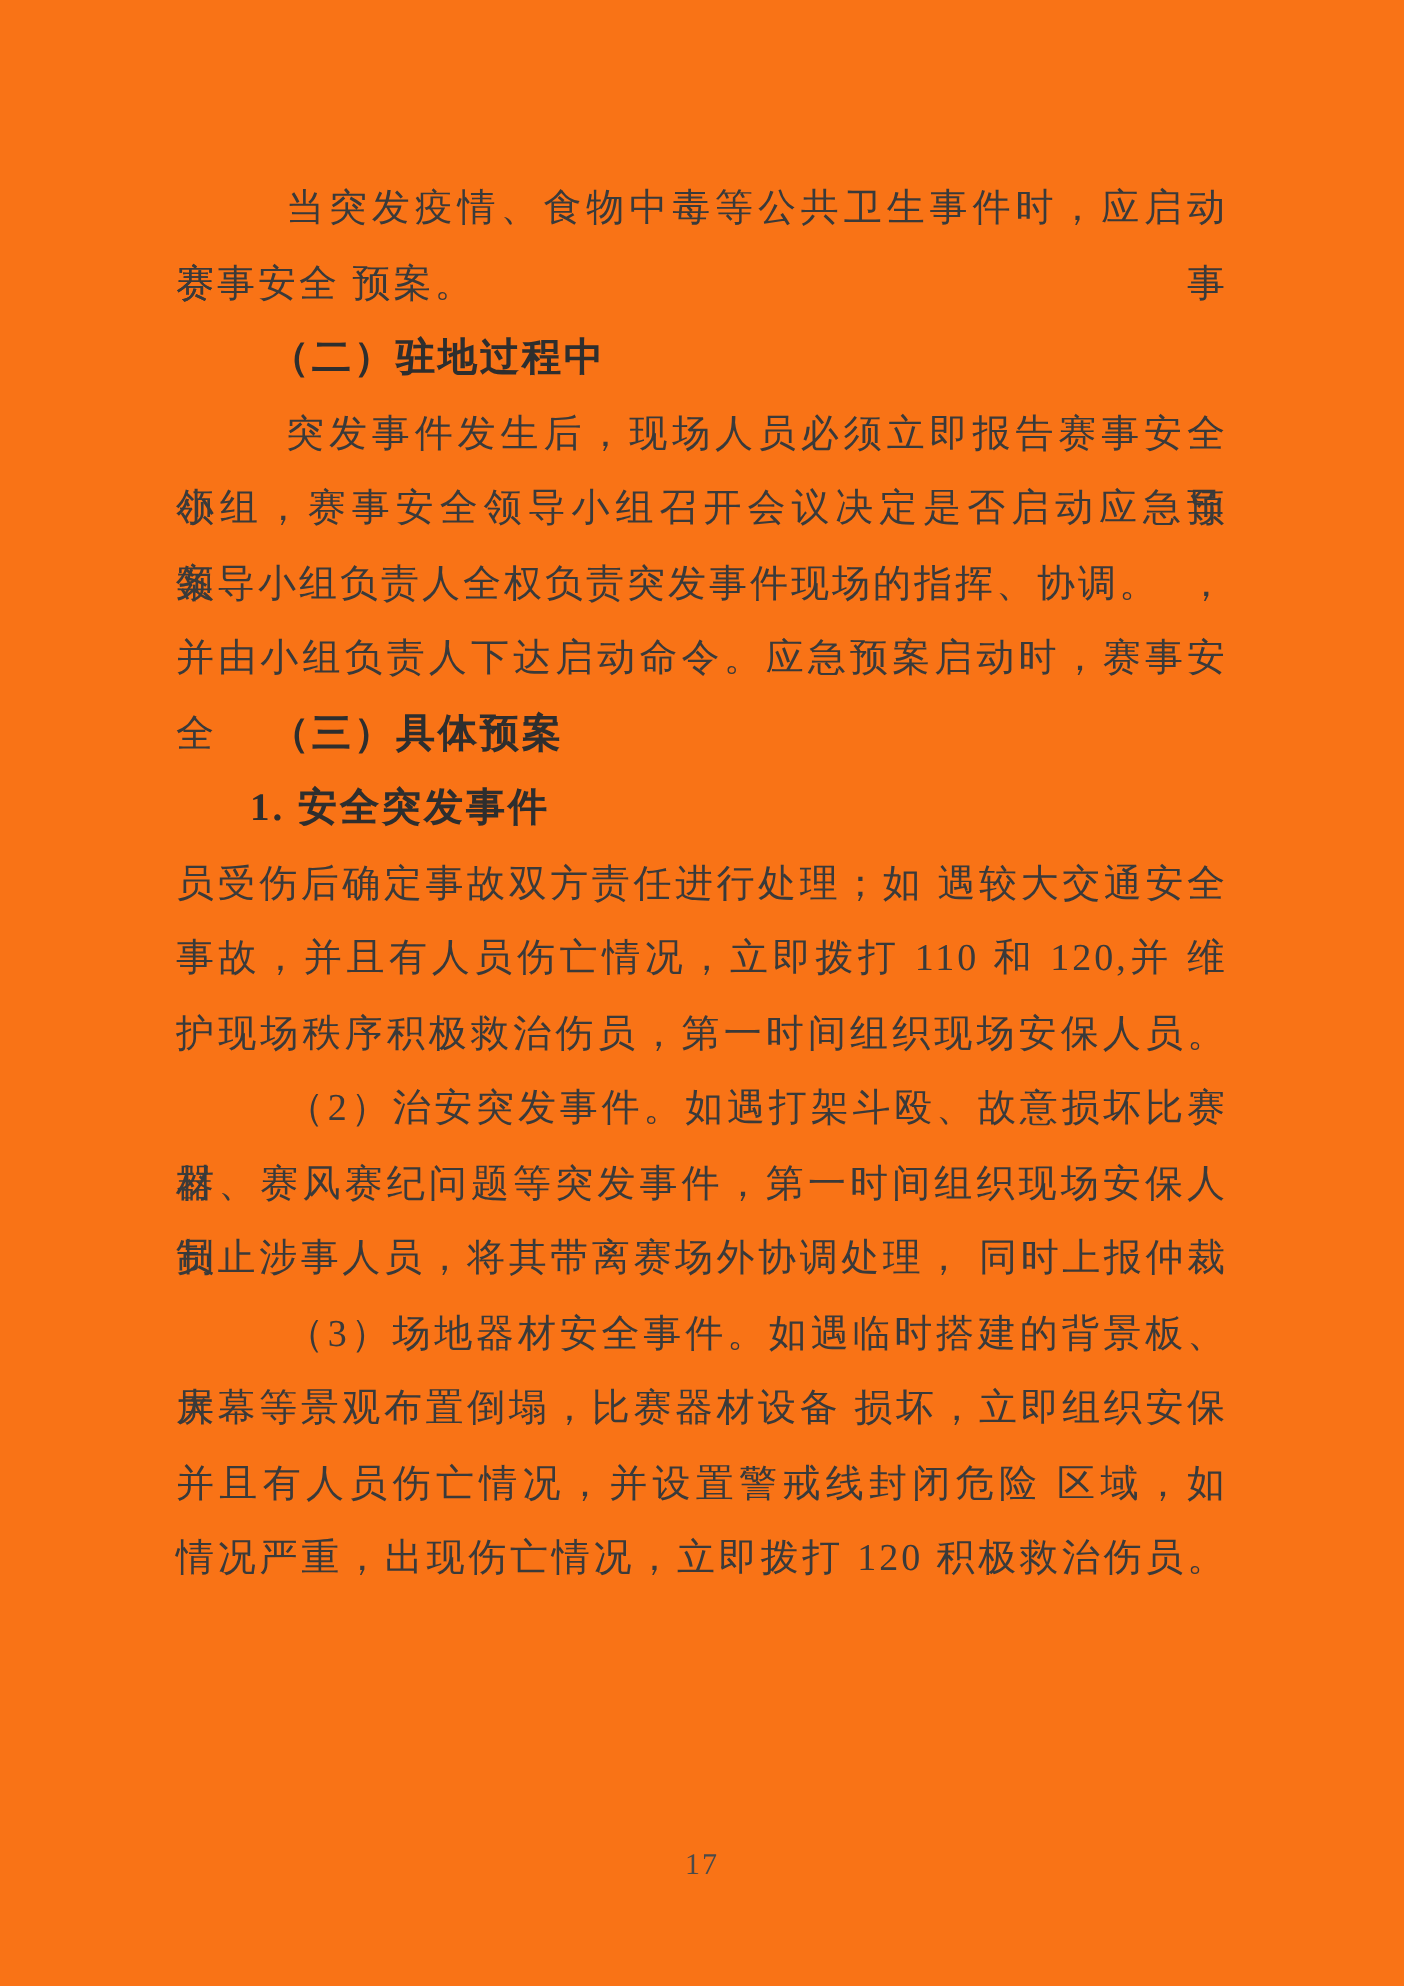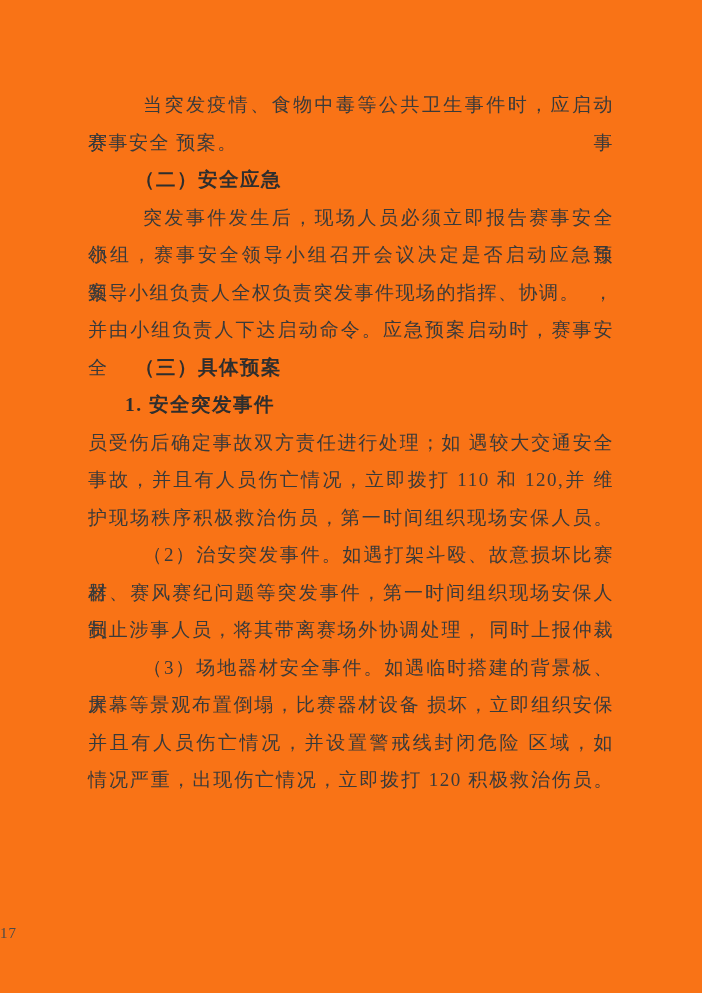--- a/index.html
+++ b/index.html
@@ -33,33 +33,34 @@
     text-justify:inter-character;
   }
   .indent{text-indent:55px;}
   .indent-h{text-indent:47px;}
   .indent-s{text-indent:37px;}
   .bold{font-weight:bold;font-size:19.5px;color:#2e2e2e;}
   .pagenum{
     position:absolute;
     left:0;right:0;
     top:925px;
+    text-align:center;
     font-size:15px;
     letter-spacing:1px;
     color:#4a4a4a;
   }
 </style>
 </head>
 <body>
 
 <div class="page">
   <div class="textblock">
     <div class="line indent jl">当突发疫情、食物中毒等公共卫生事件时，应启动赛事</div>
     <div class="line">赛事安全 预案。</div>
-    <div class="line bold indent-h">（二）安全应急</div>
+    <div class="line bold indent-h">（二）驻地过程中</div>
     <div class="line indent jl">突发事件发生后，现场人员必须立即报告赛事安全领导</div>
     <div class="line jl">小组，赛事安全领导小组召开会议决定是否启动应急预案，</div>
     <div class="line">领导小组负责人全权负责突发事件现场的指挥、协调。</div>
     <div class="line jl">并由小组负责人下达启动命令。应急预案启动时，赛事安全</div>
     <div class="line bold indent-h">（三）具体预案</div>
     <div class="line bold indent-s">1. 安全突发事件</div>
     <div class="line jl">员受伤后确定事故双方责任进行处理；如 遇较大交通安全</div>
     <div class="line jl">事故，并且有人员伤亡情况，立即拨打 110 和 120,并 维</div>
     <div class="line jl">护现场秩序积极救治伤员，第一时间组织现场安保人员。</div>
     <div class="line indent jl">（2）治安突发事件。如遇打架斗殴、故意损坏比赛器</div>

